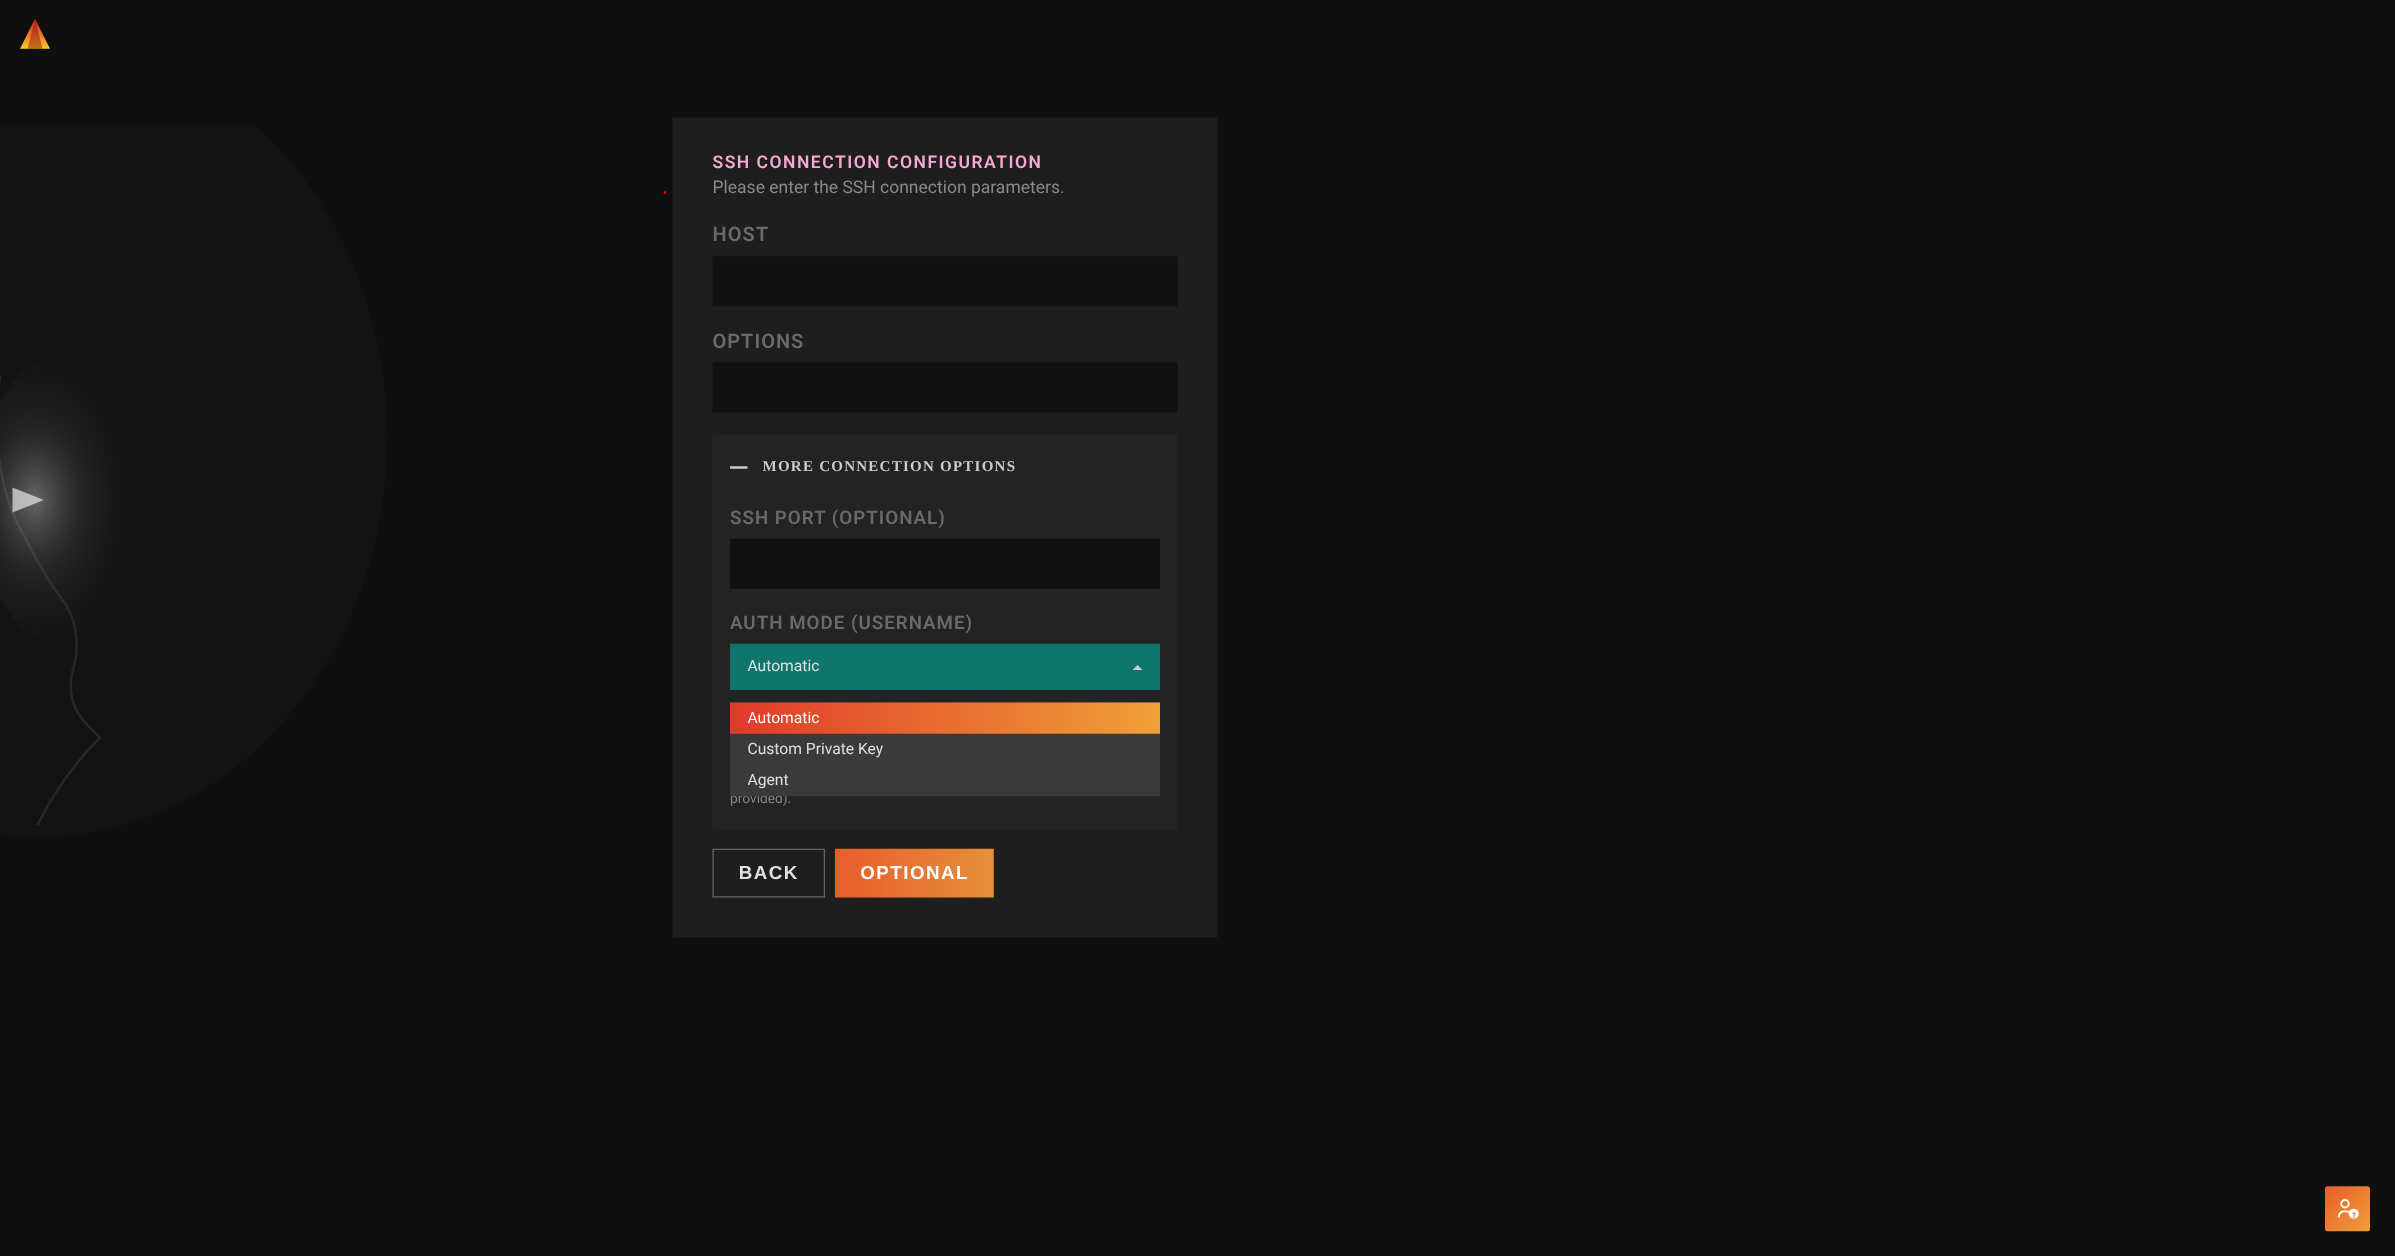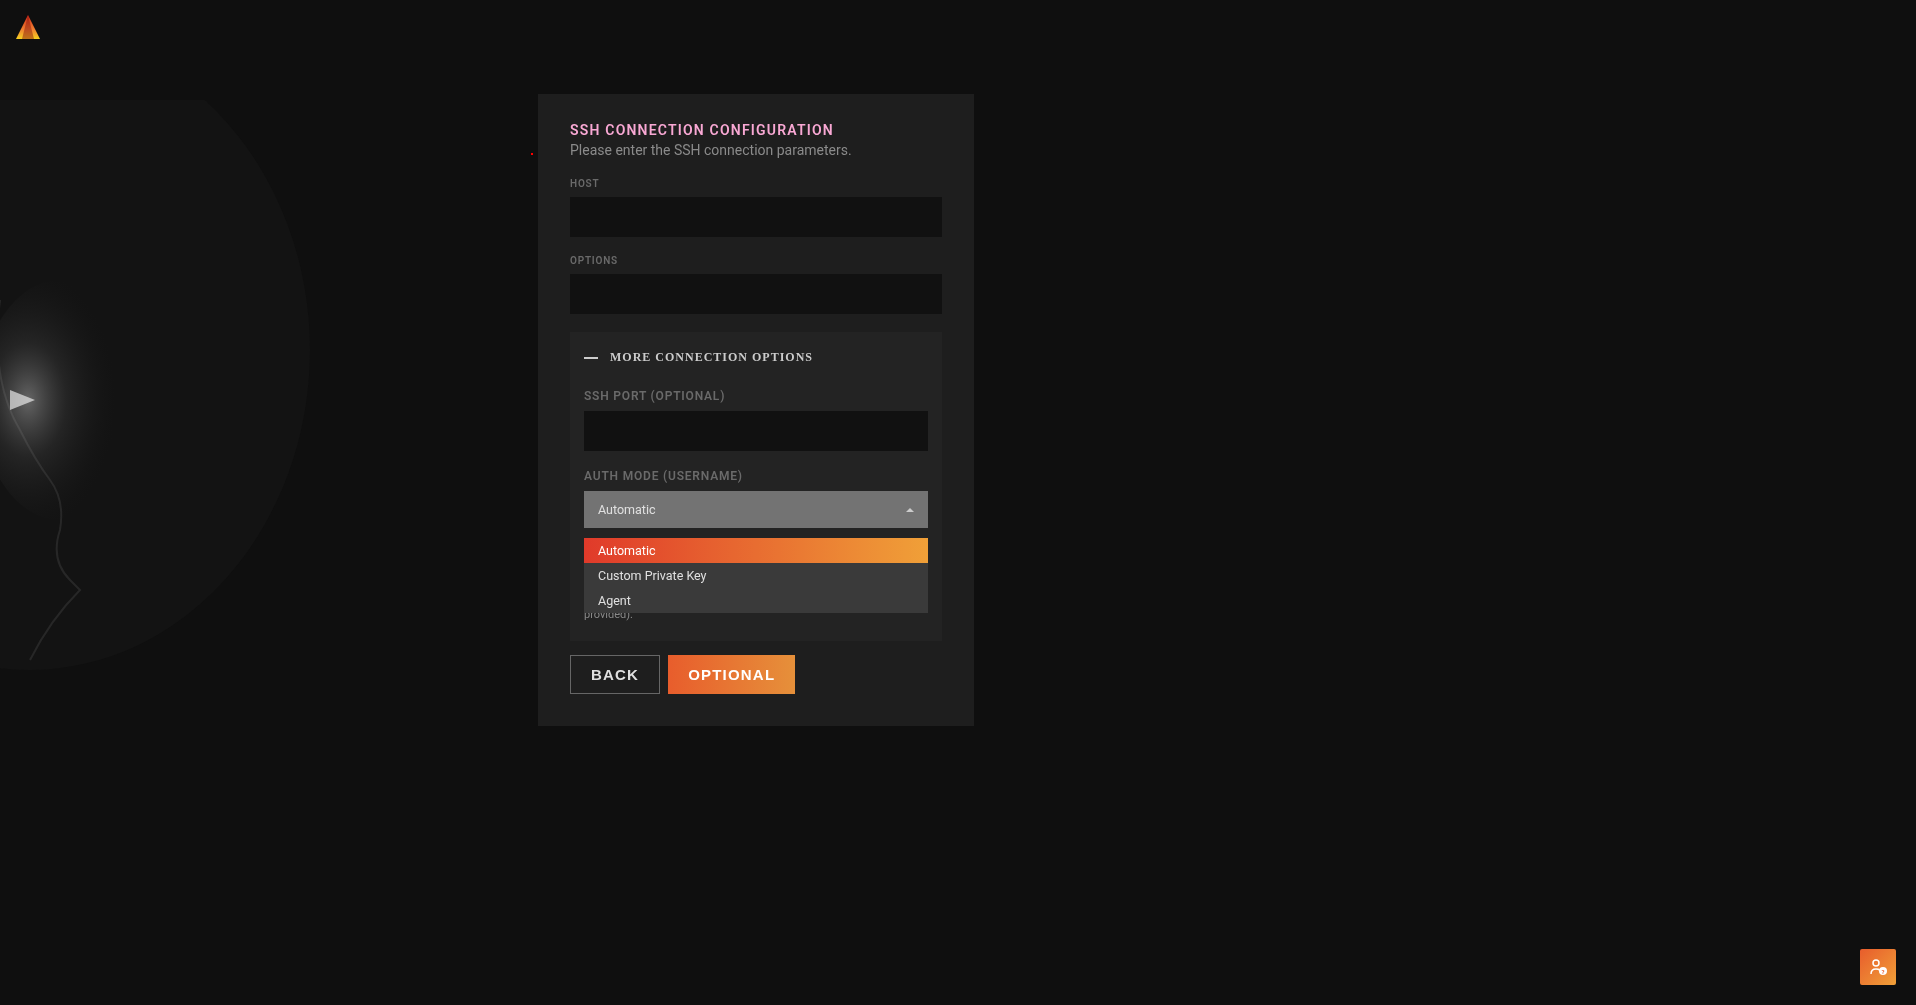--- a/index.html
+++ b/index.html
@@ -66,21 +66,21 @@
       margin-bottom: 4px;
     }
     
     .panel-subtitle {
       font-size: 14px;
       color: #8a8a8a;
       margin-bottom: 20px;
     }
     
     .field-label {
-      font-size: 10px;
+      font-size: 16px;
       font-weight: 600;
       letter-spacing: 0.8px;
       color: #6a6a6a;
       margin-bottom: 8px;
       margin-top: 4px;
     }
     
     .text-input {
       width: 100%;
       height: 40px;
@@ -115,21 +115,21 @@
     }
     
     .expand-title {
       font-size: 12px;
       font-weight: 600;
       letter-spacing: 1px;
       color: #cccccc;
     }
     
     .inner-label {
-      font-size: 12px;
+      font-size: 15px;
       font-weight: 600;
       letter-spacing: 0.8px;
       color: #6a6a6a;
       margin-bottom: 8px;
       margin-top: 8px;
     }
     
     .inner-input {
       width: 100%;
       height: 40px;
@@ -139,21 +139,21 @@
       padding: 0 14px;
       color: #e0e0e0;
       font-size: 13px;
       margin-bottom: 10px;
     }
     
     .select-box {
       position: relative;
       width: 100%;
       height: 37px;
-      background: #737373;
+      background: #0f766e;
       display: flex;
       align-items: center;
       justify-content: space-between;
       padding: 0 14px;
       cursor: pointer;
       font-size: 12.5px;
       color: #e0e0e0;
     }
     
     .caret-up {

